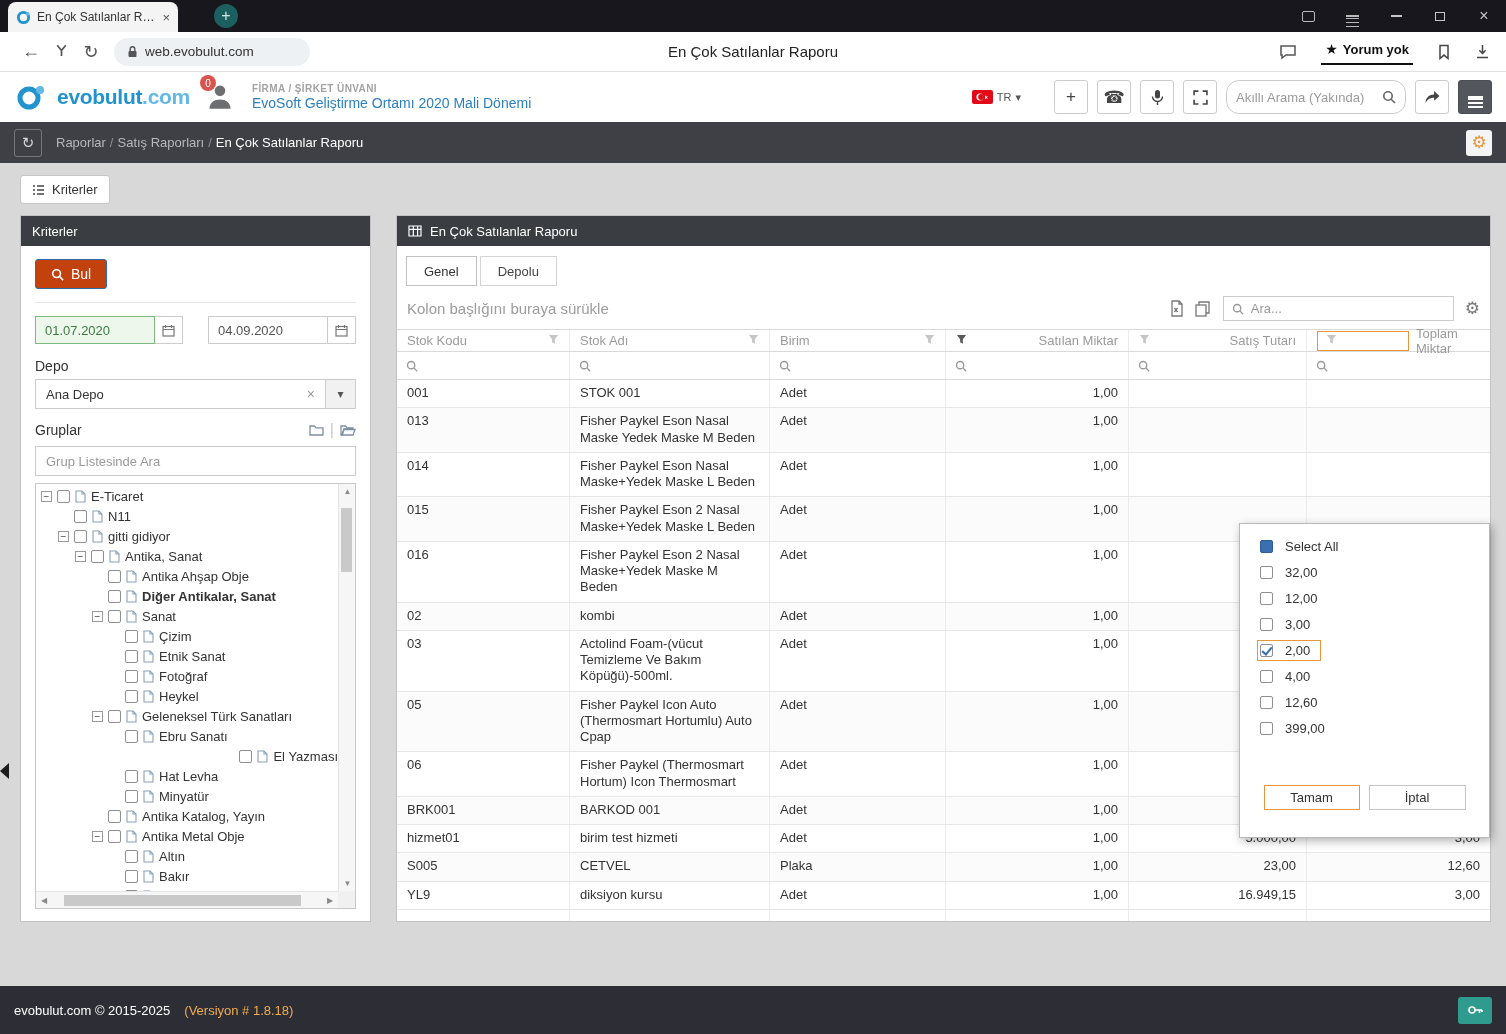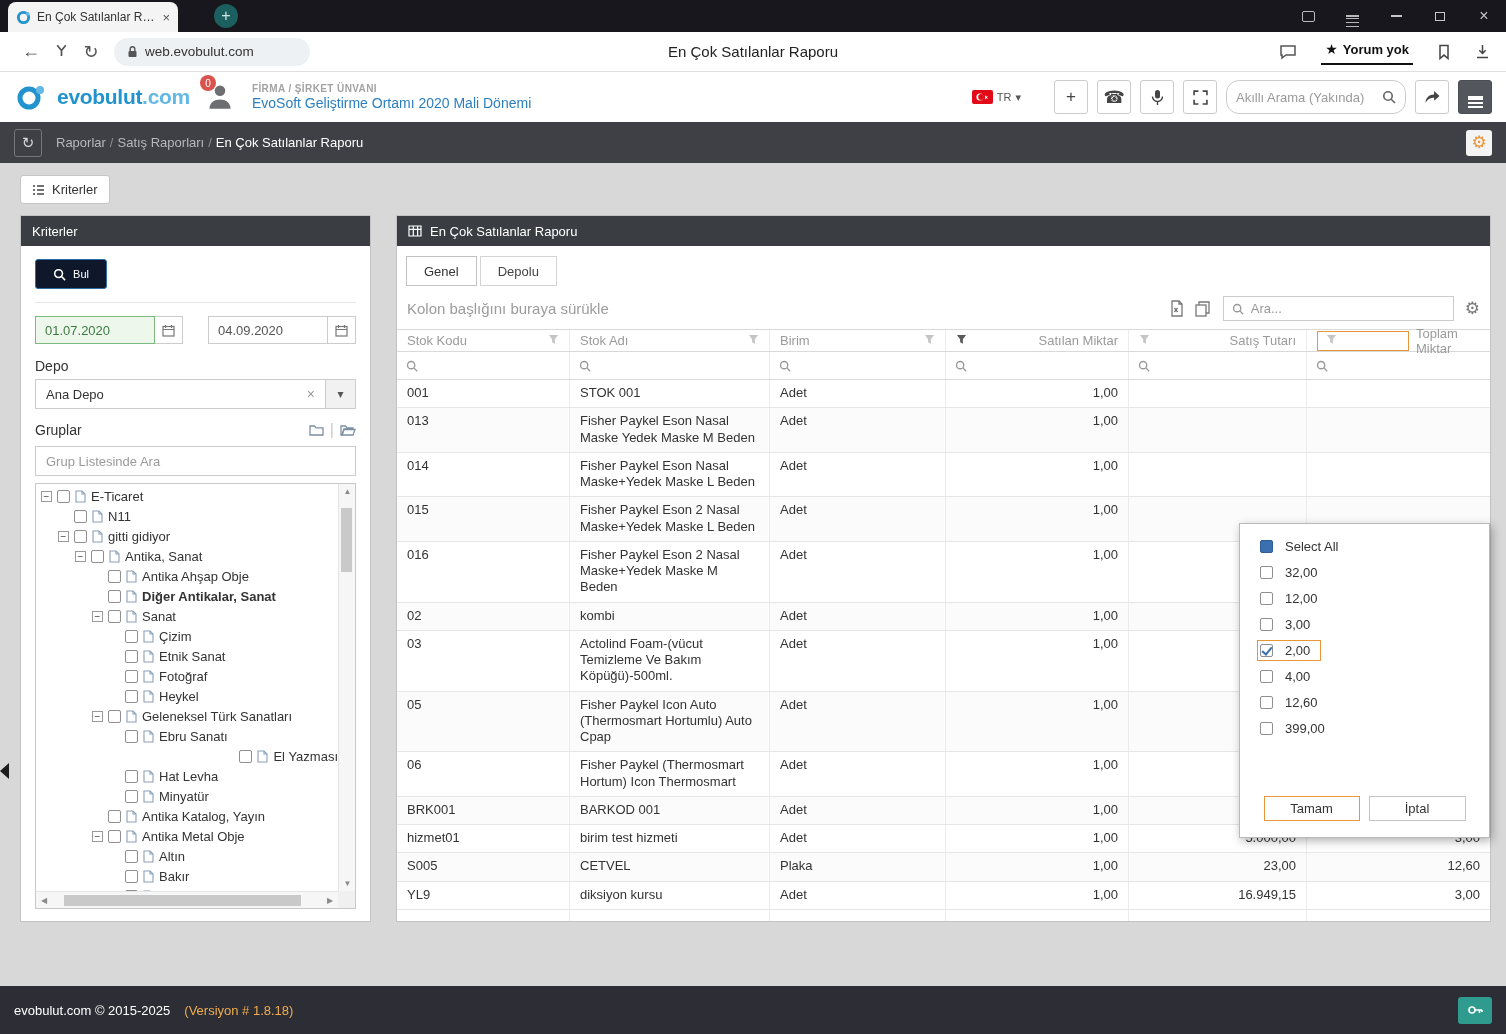--- a/index.html
+++ b/index.html
@@ -74,22 +74,22 @@
                 border-bottom:8px solid transparent; border-right:9px solid #1c1c1c; }
 
   .panel-head { height:30px; background:#3a3d42; color:#fff; display:flex; align-items:center; gap:8px;
                 padding:0 11px; font-size:13px; flex:none; }
 
   
   .left-panel { position:absolute; left:20px; top:52px; width:351px; height:707px; background:#fff;
                 border:1px solid #c2c2c2; display:flex; flex-direction:column; }
   .lp-body { flex:1; min-height:0; padding:13px 14px 12px; display:flex; flex-direction:column; }
   .bul-row { padding-bottom:13px; border-bottom:1px solid #e6e6e6; }
-  .btn-bul { width:72px; height:30px; background:#0f172a; border:1px solid #2d6da7; border-radius:3px; color:#fff;
-             display:flex; align-items:center; justify-content:center; gap:7px; font-size:11px; }
+  .btn-bul { width:72px; height:30px; background:#c2410c; border:1px solid #2d6da7; border-radius:3px; color:#fff;
+             display:flex; align-items:center; justify-content:center; gap:7px; font-size:14px; }
   .date-row { display:flex; justify-content:space-between; margin-top:13px; }
   .date-group { display:flex; }
   .date-input { width:120px; height:28px; border:1px solid #ccc; padding:0 9px; font-size:13px; color:#555; outline:none; }
   .date-input.green { background:#eef7ec; border-color:#7cb97f; color:#3c7b40; }
   .cal-btn { width:28px; height:28px; border:1px solid #ccc; border-left:none; background:#fff;
              display:flex; align-items:center; justify-content:center; }
   .fld-label { font-size:14px; color:#333; margin-top:14px; }
   .select-row { display:flex; margin-top:5px; }
   .select-box { flex:1; height:30px; border:1px solid #ccc; display:flex; align-items:center; padding:0 10px;
                 font-size:13px; color:#333; }
@@ -157,21 +157,21 @@
   .num { text-align:right; }
   .filler-row { flex:1; display:flex; }
   .filler-row .cell { border-bottom:none; }
 
   
   .filter-popup { position:absolute; left:1239px; top:360px; width:251px; height:315px; background:#fff;
                   border:1px solid #b9b9b9; box-shadow:2px 3px 9px rgba(0,0,0,.3); z-index:60; padding-top:9px; }
   .popup-item { height:26px; display:flex; align-items:center; padding-left:17px; font-size:13px; color:#333; }
   .opt-wrap { display:flex; align-items:center; gap:7px; padding:2px 10px 2px 2px; border:1px solid transparent; }
   .opt-wrap.focused { border-color:#e8963c; }
-  .popup-btns { position:absolute; left:0; right:0; bottom:16px; display:flex; justify-content:center; gap:9px; }
+  .popup-btns { position:absolute; left:0; right:0; bottom:27px; display:flex; justify-content:center; gap:9px; }
   .pbtn { height:25px; background:#fff; display:flex; align-items:center; justify-content:center; font-size:13px; color:#333; }
   .pbtn.ok { width:96px; border:1px solid #e8963c; }
   .pbtn.cancel { width:97px; border:1px solid #c5c5c5; }
 
   
   .footer { height:48px; background:#2d2d35; display:flex; align-items:center; padding:0 14px; gap:14px;text-align:center; }
   .copyright { color:#fff; font-size:13px; }
   .version { color:#f0ad4e; font-size:13px; }
   .key-btn { margin-left:auto; width:34px; height:27px; background:#2f9b8e; border-radius:3px;
              display:flex; align-items:center; justify-content:center; }

